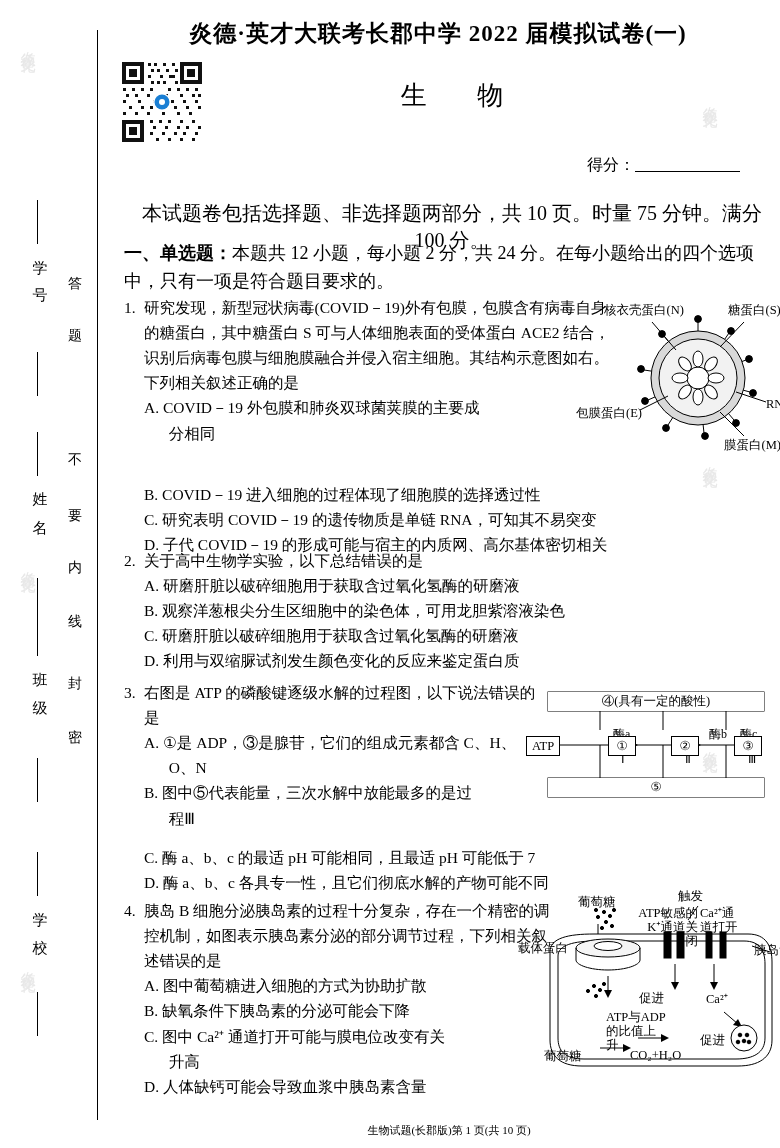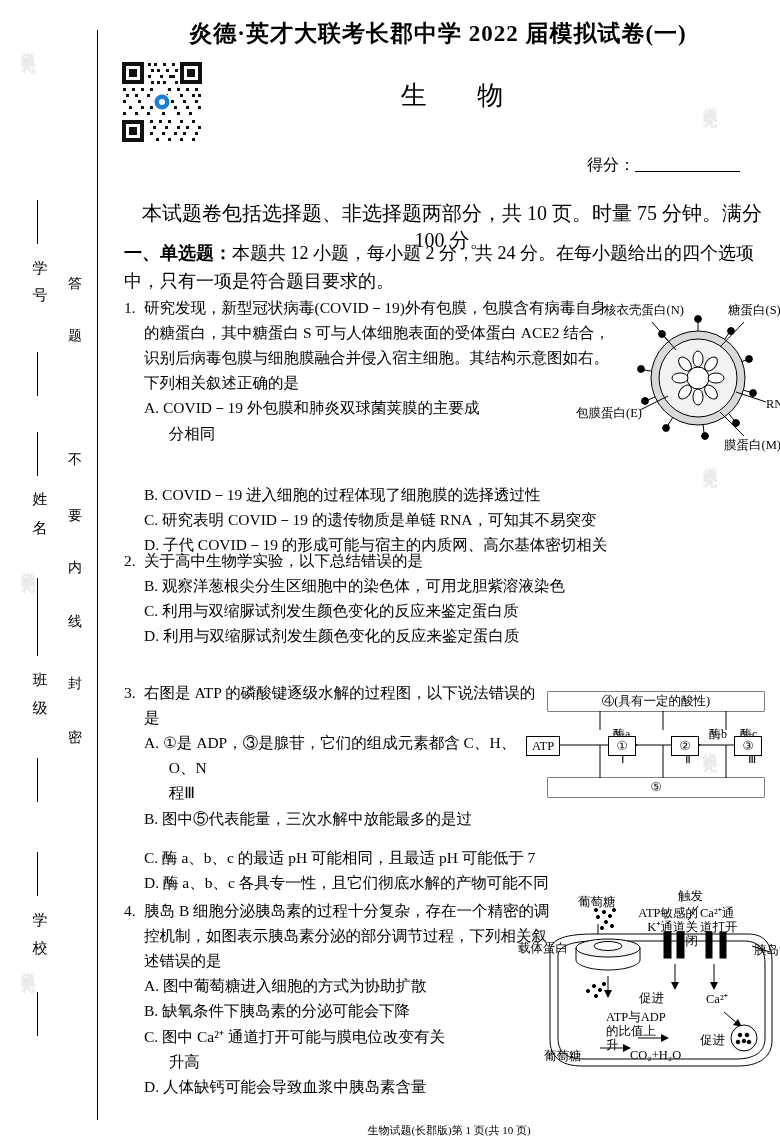--- a/index.html
+++ b/index.html
@@ -366,34 +366,35 @@
       <div class="figcap" style="left:112px;top:2px;">糖蛋白(S)</div>
       <div class="figcap" style="left:-40px;top:105px;">包膜蛋白(E)</div>
       <div class="figcap" style="left:150px;top:97px;">RNA</div>
       <div class="figcap" style="left:108px;top:137px;">膜蛋白(M)</div>
     </div>
 
     <div class="qblock" style="left:6px;top:548px;width:640px;">
       <span class="qnum">2.</span>
       <div class="qbody">
         <span>关于高中生物学实验，以下总结错误的是</span>
+        <span class="opt">A. 研磨肝脏以破碎细胞用于获取含过氧化氢酶的研磨液</span>
         <span class="opt">B. 观察洋葱根尖分生区细胞中的染色体，可用龙胆紫溶液染色</span>
-        <span class="opt">C. 利用与双缩脲试剂发生颜色变化的反应来鉴定蛋白质</span>
+        <span class="opt">C. 研磨肝脏以破碎细胞用于获取含过氧化氢酶的研磨液</span>
         <span class="opt">D. 利用与双缩脲试剂发生颜色变化的反应来鉴定蛋白质</span>
       </div>
     </div>
 
     <div class="qblock" style="left:6px;top:680px;width:420px;">
       <span class="qnum">3.</span>
       <div class="qbody">
         <span>右图是 ATP 的磷酸键逐级水解的过程图，以下说法错误的是</span>
         <span class="opt">A. ①是 ADP，③是腺苷，它们的组成元素都含 C、H、</span>
         <span class="opt" style="text-indent:1.6em">O、N</span>
+        <span class="opt">B. 图中⑤代表能量，三次水解中放能最多的是过</span>
         <span class="opt" style="text-indent:1.6em">程Ⅲ</span>
-        <span class="opt">B. 图中⑤代表能量，三次水解中放能最多的是过</span>
       </div>
     </div>
     <div class="qblock" style="left:26px;top:845px;width:630px;">
       <span class="opt">C. 酶 a、b、c 的最适 pH 可能相同，且最适 pH 可能低于 7</span>
       <span class="opt">D. 酶 a、b、c 各具专一性，且它们彻底水解的产物可能不同</span>
     </div>
 
     <div class="fig" style="left:412px;top:690px;width:248px;height:125px;">
       <svg width="248" height="125" viewBox="0 0 248 125">
         <g stroke="#000" fill="none" stroke-width="1">

